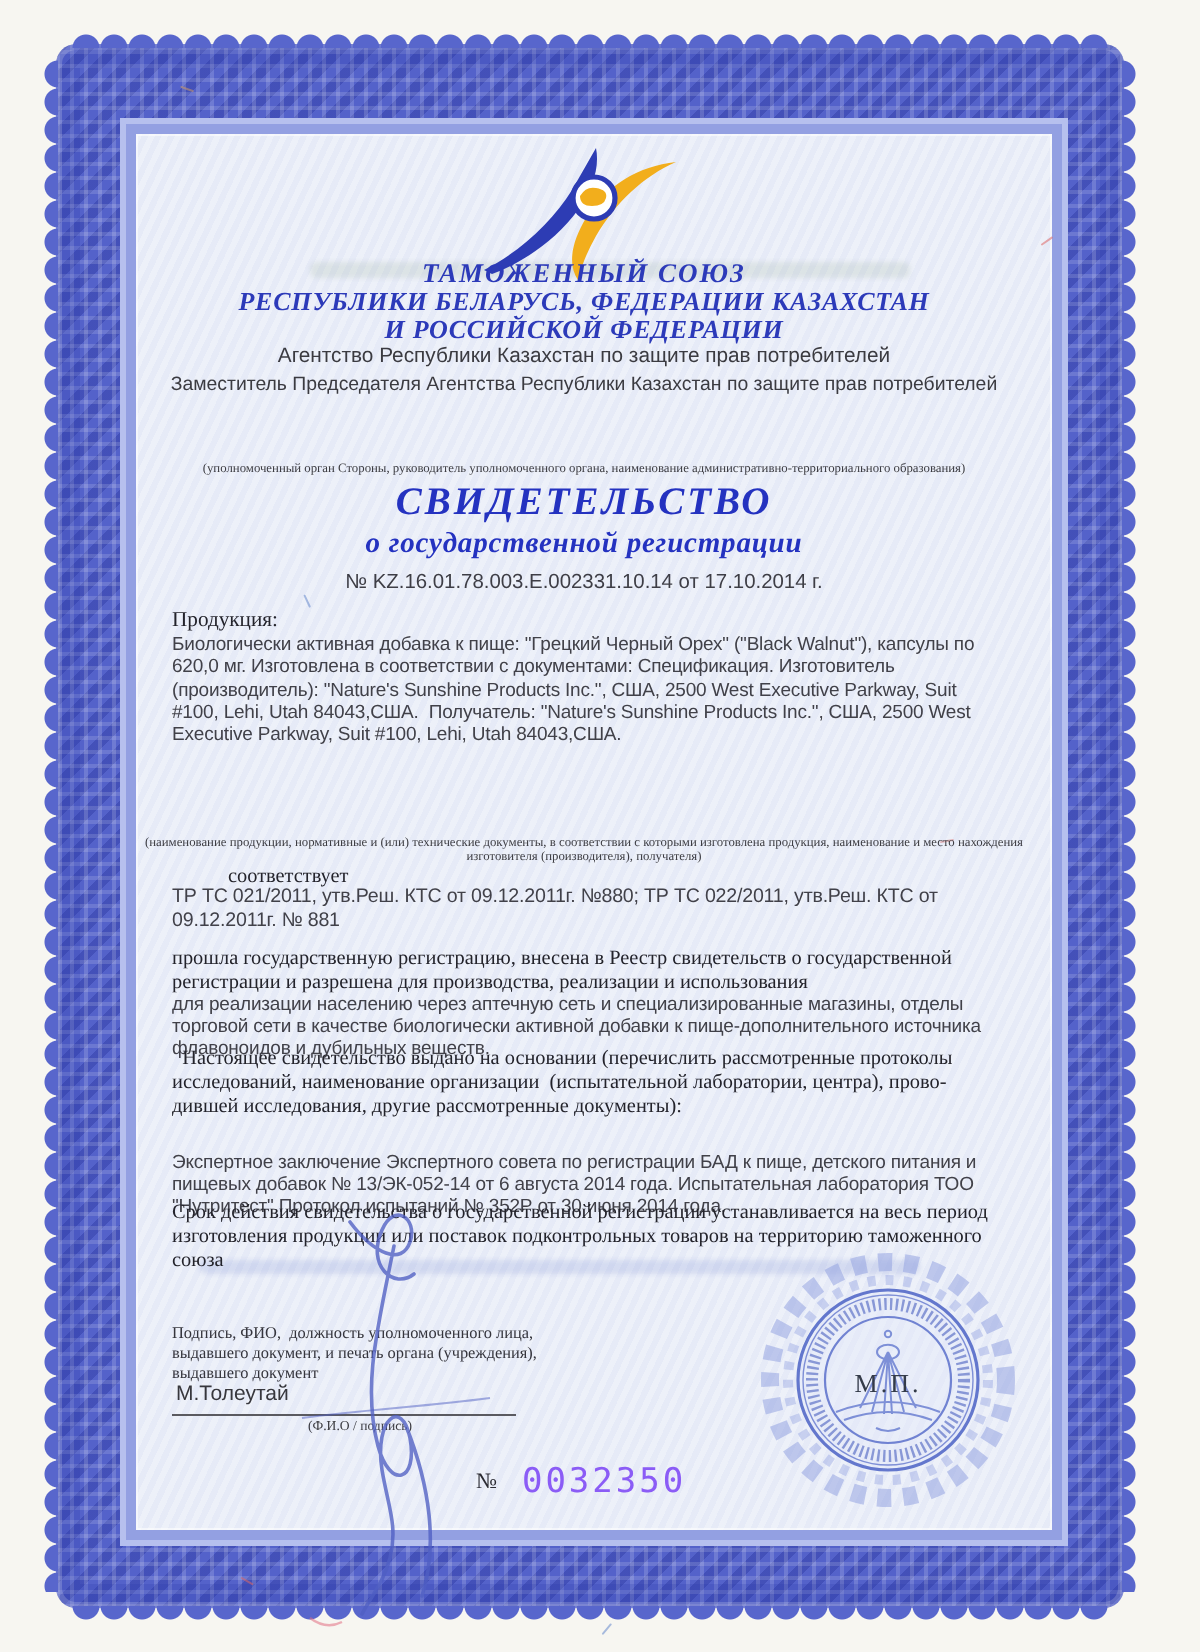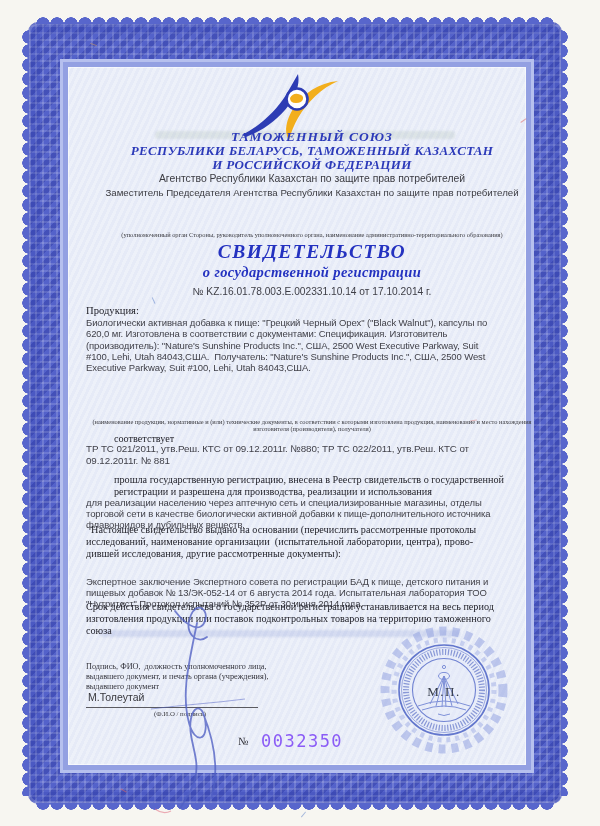--- a/index.html
+++ b/index.html
@@ -20,21 +20,21 @@
   .sc-bottom{left:36px;top:803px;width:518px;height:9px;
     background-image:radial-gradient(circle at 7px 0px, #5866cc 0 6.5px, rgba(0,0,0,0) 7px);background-size:14px 9px;}
   .sc-left{left:20px;top:30px;width:9px;height:766px;
     background-image:radial-gradient(circle at 9px 7px, #5866cc 0 6.5px, rgba(0,0,0,0) 7px);background-size:9px 14px;}
   .sc-right{left:561px;top:30px;width:9px;height:766px;
     background-image:radial-gradient(circle at 0px 7px, #5866cc 0 6.5px, rgba(0,0,0,0) 7px);background-size:9px 14px;}
   .panel{position:absolute;left:63px;top:62px;width:458px;height:698px;background:#e9edf8;
     border:5px solid #93a0e2;box-shadow:0 0 0 3px #b6c0ee, inset 0 0 0 1px rgba(255,255,255,0.55);
     background-image:repeating-linear-gradient(115deg, rgba(255,255,255,0.20) 0 3px, rgba(208,216,240,0.12) 3px 6px);}
   
-  .cx{position:absolute;left:78px;width:468px;text-align:center;}
+  .cx{position:absolute;left:58px;width:468px;text-align:center;}
   .serifB{font-family:"Liberation Serif",serif;font-style:italic;font-weight:bold;color:#2c3ab9;}
   .blue-title{font-family:"Liberation Serif",serif;font-style:italic;font-weight:bold;color:#2432c0;}
   .sans{color:#3b3b41;}
   .tiny{font-family:"Liberation Serif",serif;font-size:6.4px;line-height:7.2px;color:#3c3c42;}
   .serif-body{font-family:"Liberation Serif",serif;font-size:10.2px;line-height:12px;color:#23232b;white-space:pre;}
   .sans-body{font-size:9.5px;line-height:11px;color:#414149;white-space:pre;letter-spacing:-0.1px;}
   .ghost{position:absolute;filter:blur(1.2px);border-radius:3px;}
   .fiber{position:absolute;width:7px;height:1.2px;opacity:0.55;border-radius:1px;}
 </style>
 </head>
@@ -58,21 +58,21 @@
 <div class="ghost" style="left:100px;top:630px;width:360px;height:7px;background:rgba(90,110,200,0.16);"></div>
 
 <svg class="abs" style="left:240px;top:74px;" width="104" height="68" viewBox="0 0 104 68">
   <path fill="#2d3cb4" d="M2,61 C20,52 36,37 46,21 C50,14 54,7 58,0 C60,10 56,21 49,31 C38,46 22,57 6,63 Z"></path>
   <path fill="#f2ae1c" d="M98,7 C82,14 68,27 58,44 C54,51 51,58 49,66 C43,57 47,45 53,35 C63,19 79,9 98,7 Z"></path>
   <circle cx="57" cy="25" r="10.5" fill="#ffffff" stroke="#2d3cb4" stroke-width="2.6"></circle>
   <path fill="#f2ae1c" d="M50,24 q3,-5 8,-4 q6,1 5,5 q-1,4 -7,4 q-6,0 -6,-5 Z"></path>
 </svg>
 
 <div class="cx serifB" style="top:129px;font-size:13.5px;letter-spacing:1px;">ТАМОЖЕННЫЙ СОЮЗ</div>
-<div class="cx serifB" style="top:143px;font-size:13px;letter-spacing:0.4px;">РЕСПУБЛИКИ БЕЛАРУСЬ, ТАМОЖЕННЫЙ КАЗАХСТАН</div>
+<div class="cx serifB" style="top:143px;font-size:13px;letter-spacing:0.4px;">РЕСПУБЛИКИ БЕЛАРУСЬ, ФЕДЕРАЦИИ КАЗАХСТАН</div>
 <div class="cx serifB" style="top:157px;font-size:13px;letter-spacing:0.4px;">И РОССИЙСКОЙ ФЕДЕРАЦИИ</div>
 <div class="cx sans" style="top:173px;font-size:10.4px;">Агентство Республики Казахстан по защите прав потребителей</div>
 <div class="cx sans" style="top:187px;font-size:9.7px;">Заместитель Председателя Агентства Республики Казахстан по защите прав потребителей</div>
 <div class="cx tiny" style="top:231px;">(уполномоченный орган Стороны, руководитель уполномоченного органа, наименование административно-территориального образования)</div>
 
 <div class="cx blue-title" style="top:241px;font-size:19.5px;letter-spacing:1.5px;">СВИДЕТЕЛЬСТВО</div>
 <div class="cx blue-title" style="top:264px;font-size:14.5px;letter-spacing:0.4px;text-align:center;">о государственной регистрации</div>
 <div class="cx" style="top:286px;font-size:10.2px;color:#3e3e46;">№ KZ.16.01.78.003.Е.002331.10.14   от  17.10.2014 г.</div>
 
 <div class="abs serif-body" style="left:86px;top:305px;font-size:10.6px;">Продукция:</div>
@@ -81,21 +81,21 @@
 (производитель): "Nature's Sunshine Products Inc.", США, 2500 West Executive Parkway, Suit
 #100, Lehi, Utah 84043,США.  Получатель: "Nature's Sunshine Products Inc.", США, 2500 West
 Executive Parkway, Suit #100, Lehi, Utah 84043,США.</div>
 <div class="cx tiny" style="top:418px;">(наименование продукции, нормативные и (или) технические документы, в соответствии с которыми изготовлена продукция, наименование
 и место нахождения изготовителя (производителя), получателя)</div>
 
 <div class="abs serif-body" style="left:86px;top:433px;margin-left:28px;">соответствует</div>
 <div class="abs sans-body" style="left:86px;top:443px;font-size:9.8px;line-height:11.5px;">ТР ТС 021/2011, утв.Реш. КТС от 09.12.2011г. №880; ТР ТС 022/2011, утв.Реш. КТС от
 09.12.2011г. № 881</div>
 
-<div class="abs serif-body" style="left:86px;top:474px;margin-left:28px;">прошла государственную регистрацию, внесена в Реестр свидетельств о государственной
+<div class="abs serif-body" style="left:86px;top:474px;">прошла государственную регистрацию, внесена в Реестр свидетельств о государственной
 регистрации и разрешена для производства, реализации и использования</div>
 <div class="abs sans-body" style="left:86px;top:498px;line-height:10.8px;">для реализации населению через аптечную сеть и специализированные магазины, отделы
 торговой сети в качестве биологически активной добавки к пище-дополнительного источника
 флавоноидов и дубильных веществ.</div>
 <div class="abs serif-body" style="left:86px;top:524px;">  Настоящее свидетельство выдано на основании (перечислить рассмотренные протоколы
 исследований, наименование организации  (испытательной лаборатории, центра), прово-
 дившей исследования, другие рассмотренные документы):</div>
 <div class="abs sans-body" style="left:86px;top:560px;margin-top:16px;">Экспертное заключение Экспертного совета по регистрации БАД к пище, детского питания и
 пищевых добавок № 13/ЭК-052-14 от 6 августа 2014 года. Испытательная лаборатория ТОО
 "Нутритест" Протокол испытаний № 352Р от 30 июня 2014 года.</div>

